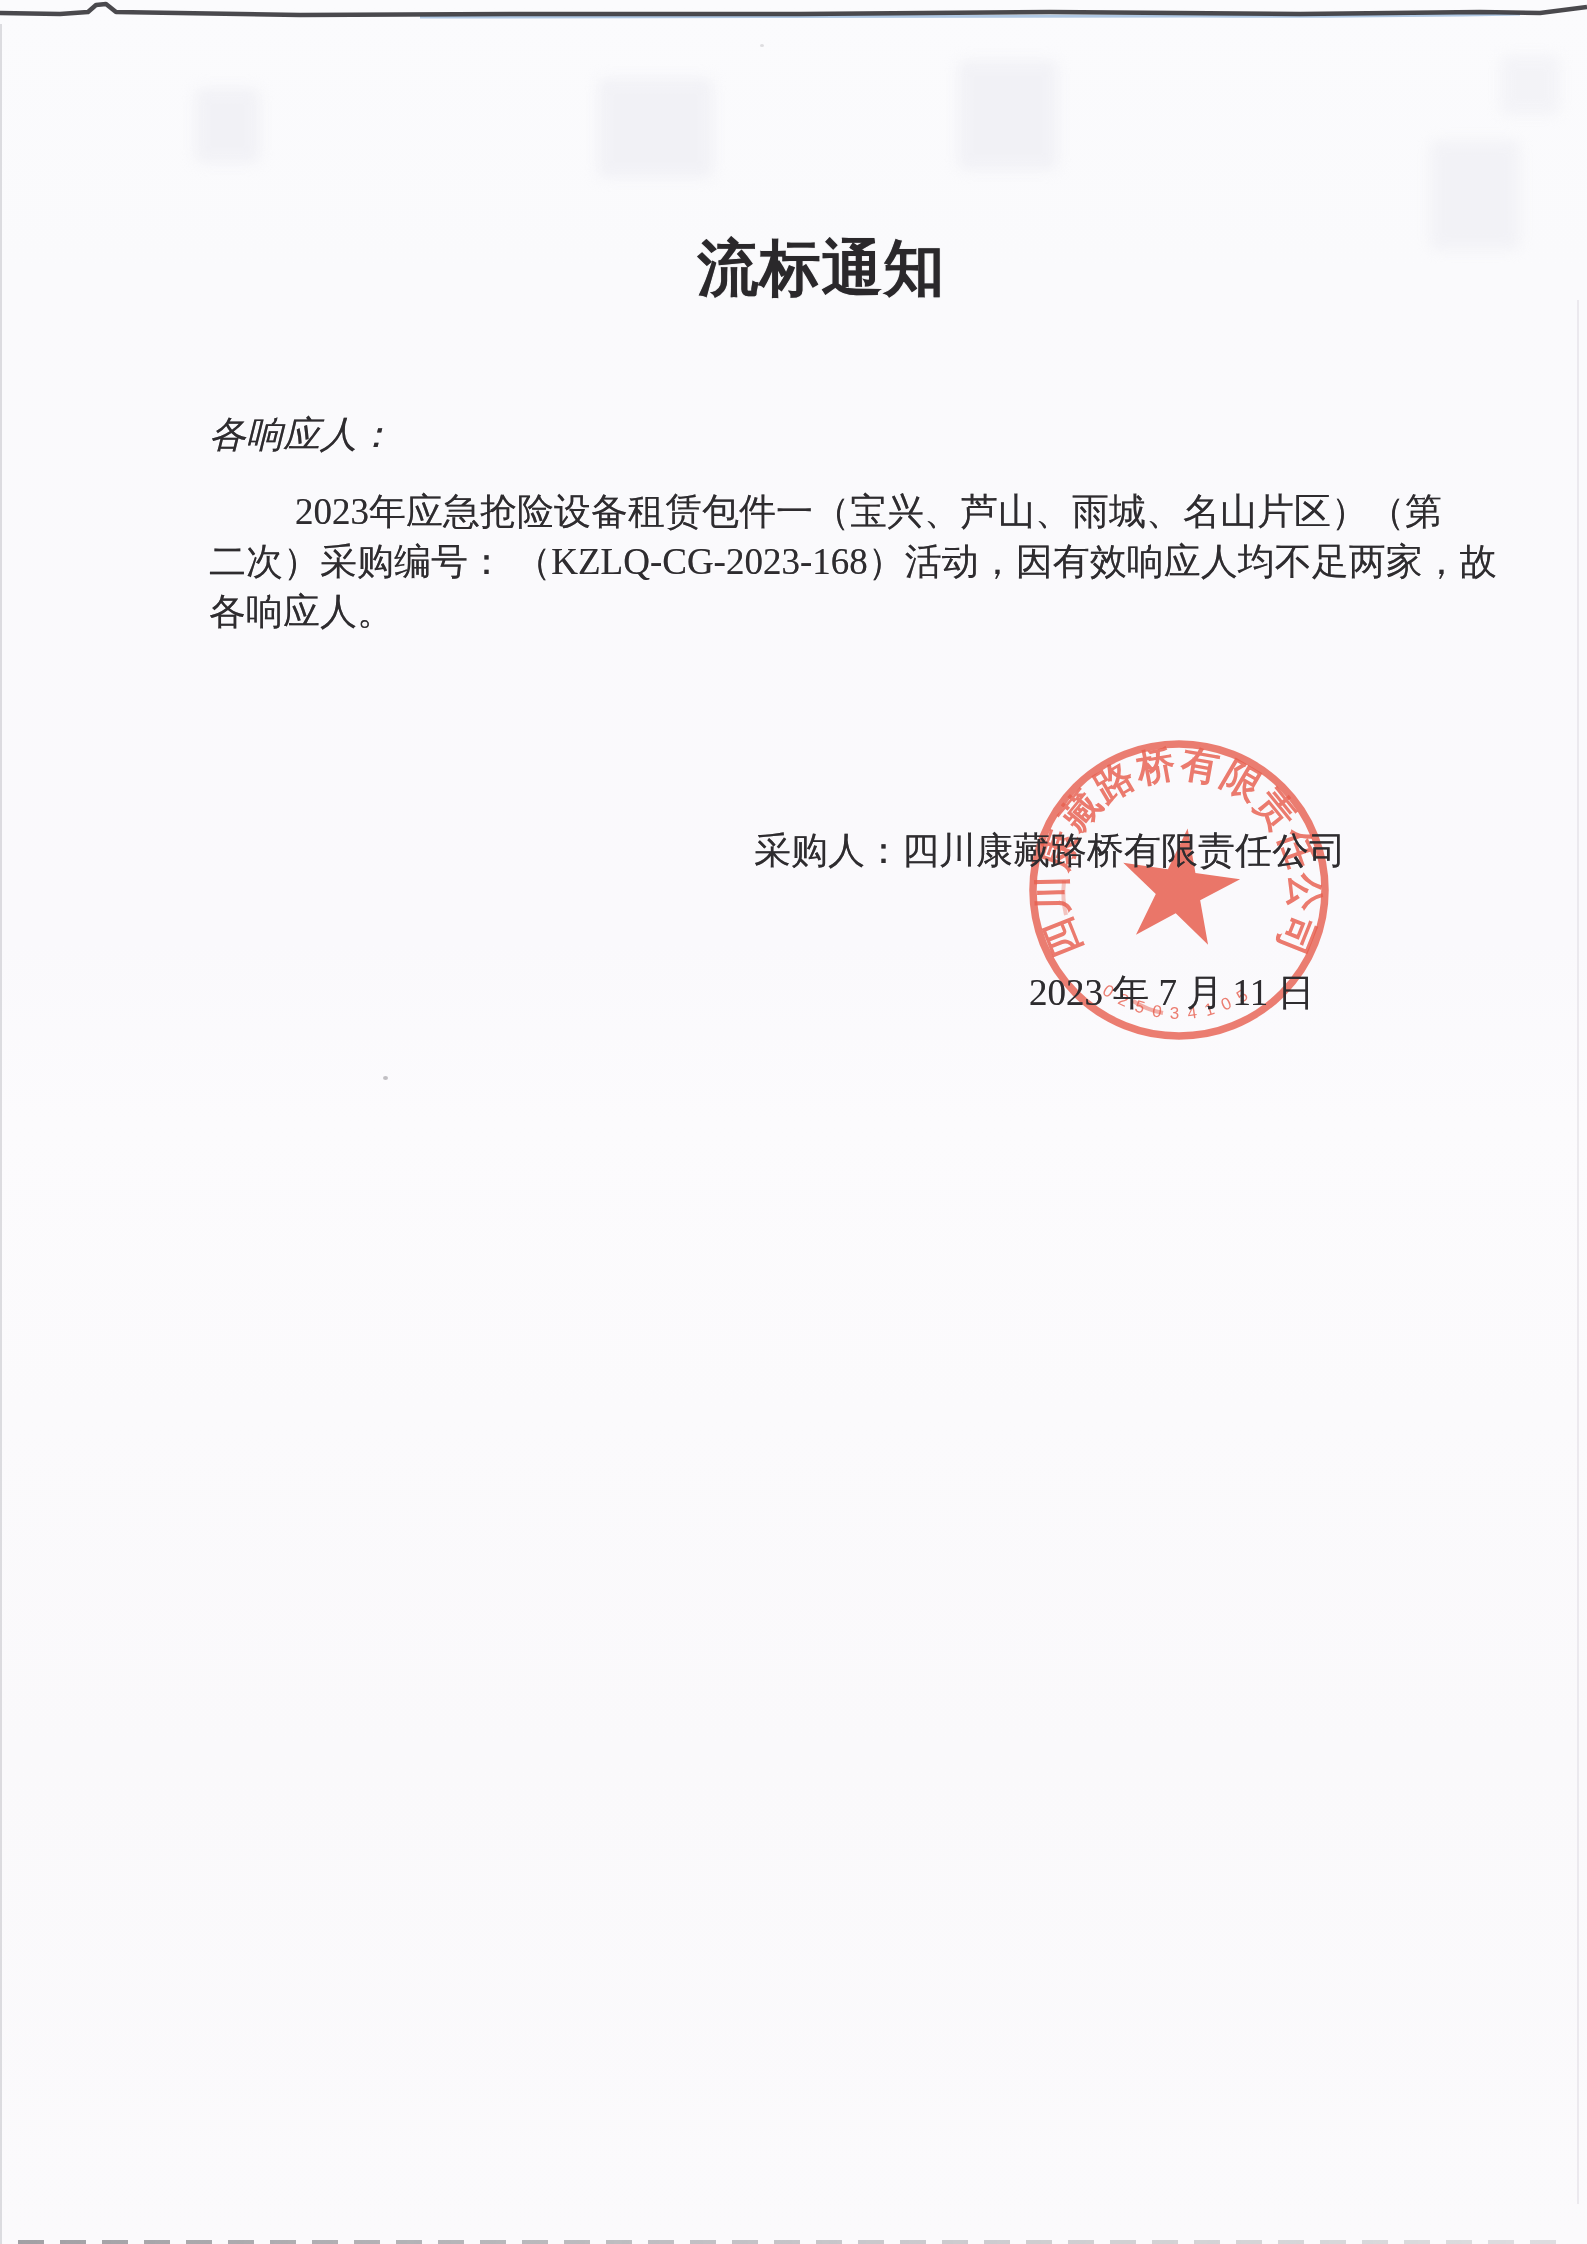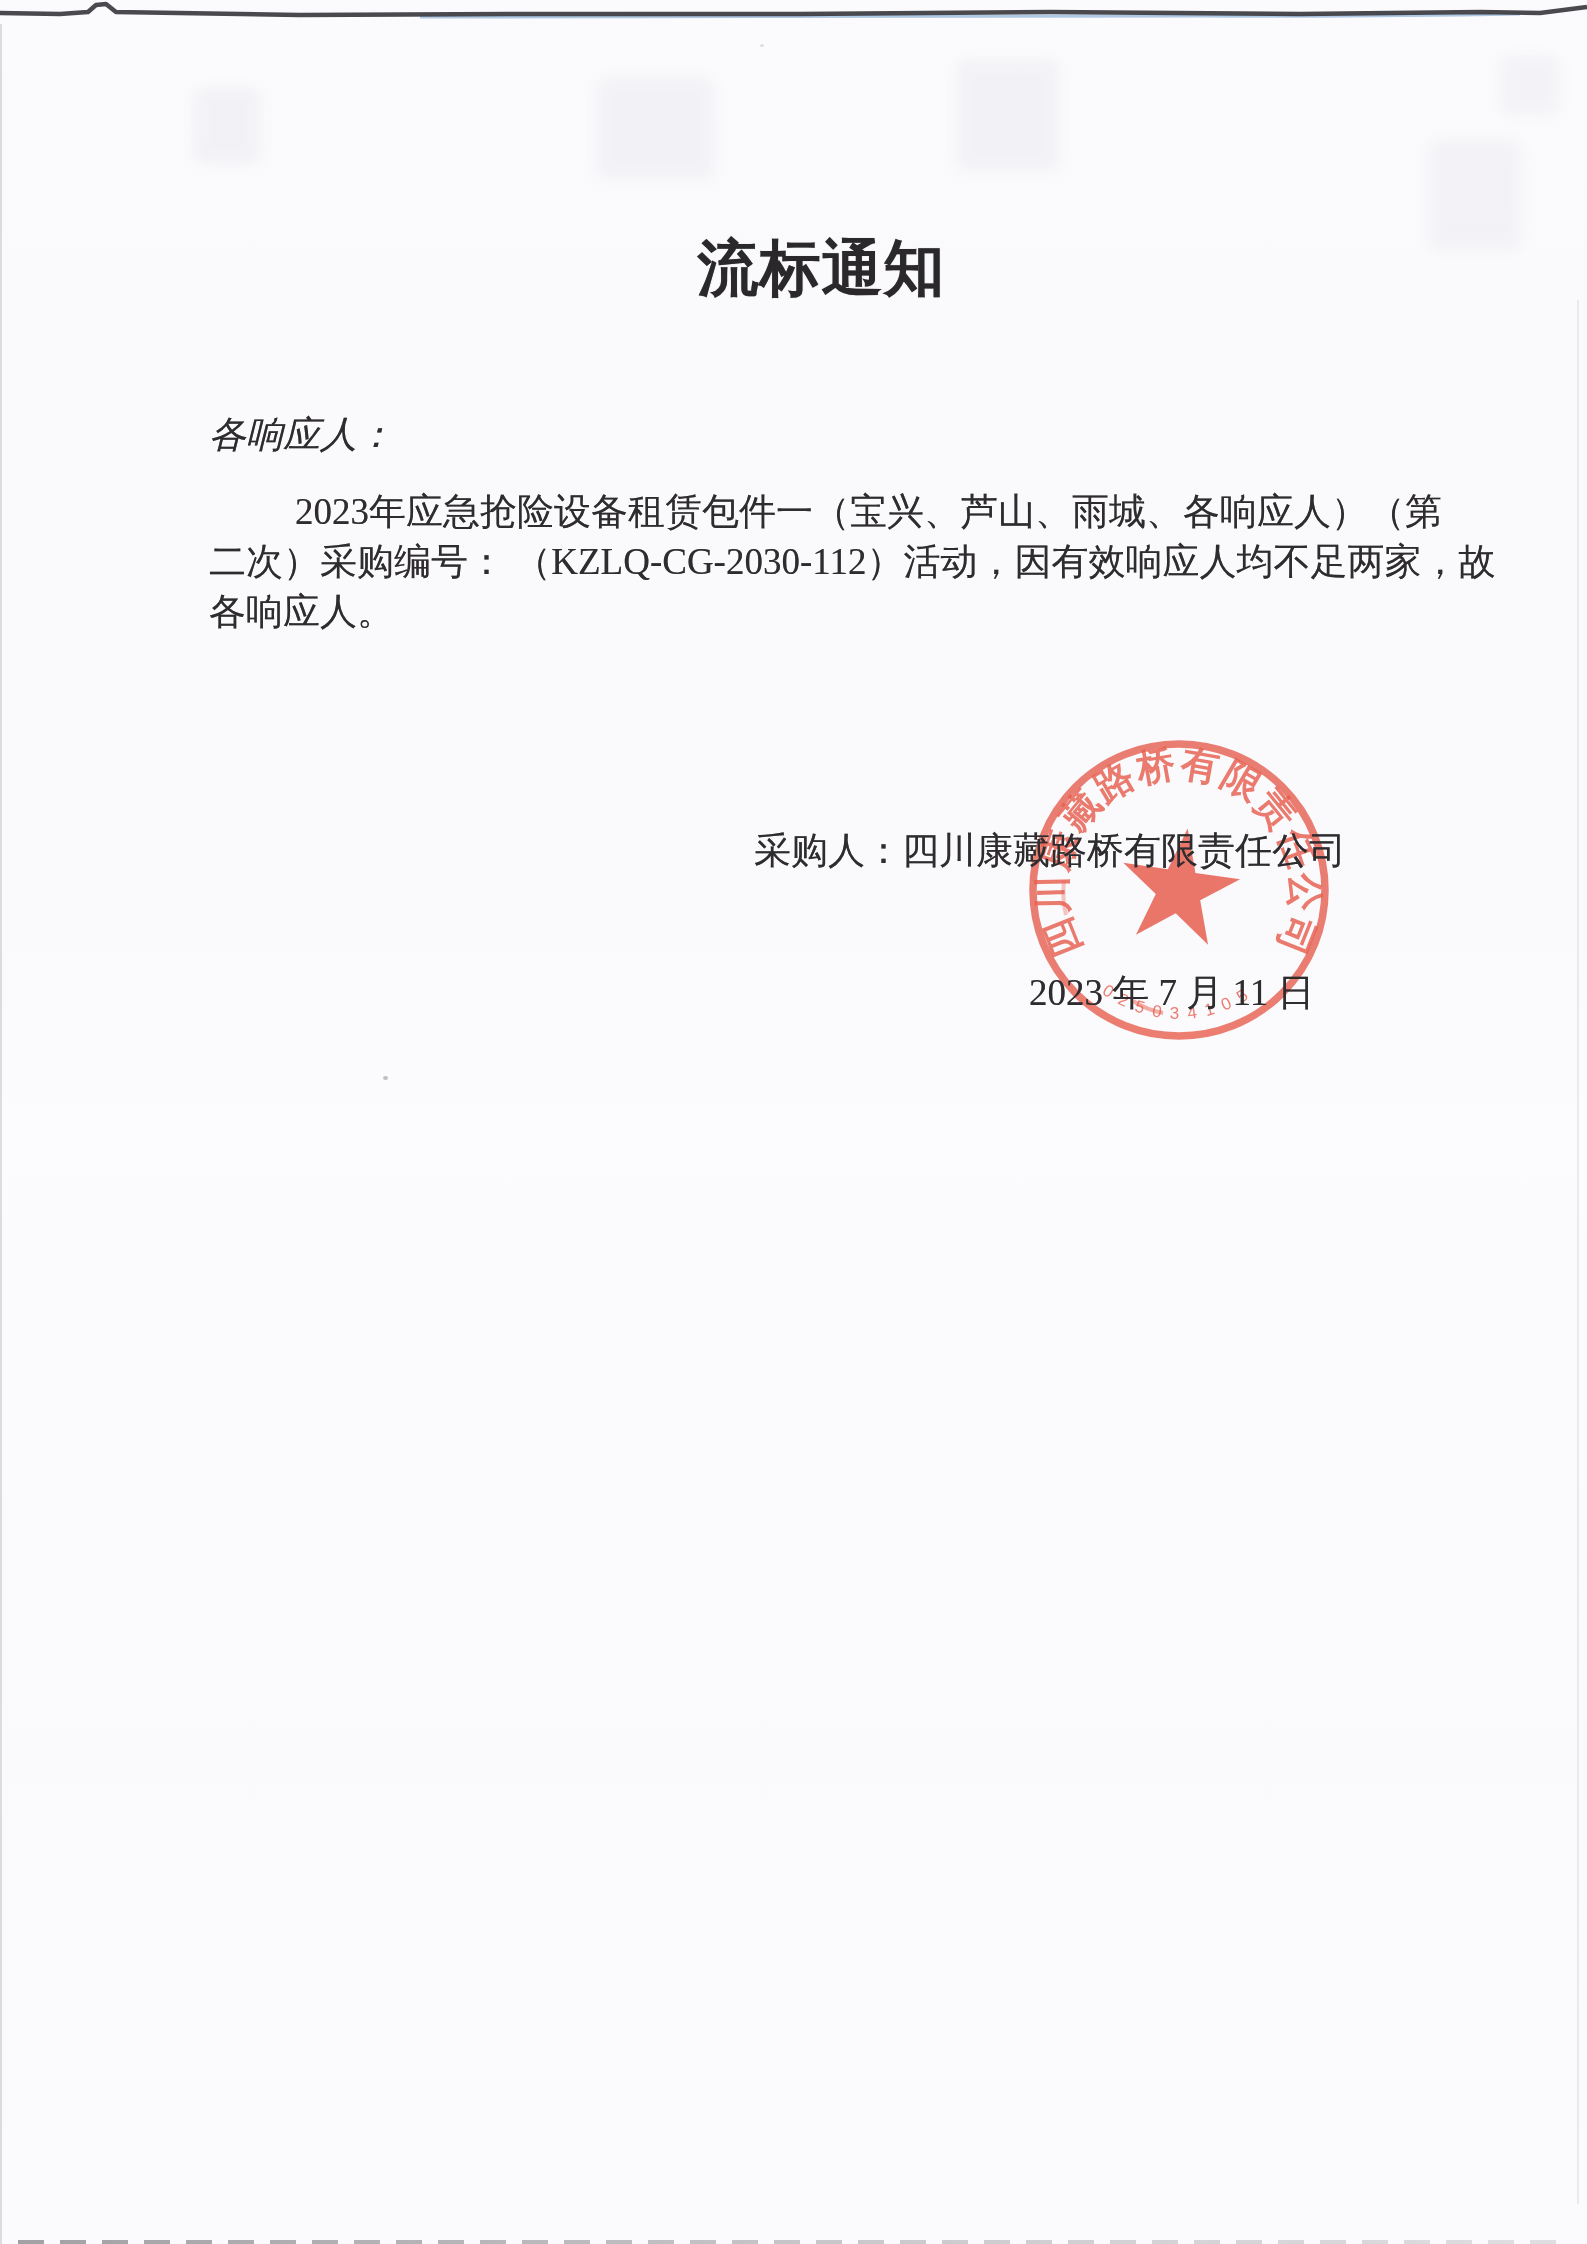--- a/index.html
+++ b/index.html
@@ -113,22 +113,22 @@
       <path d="M113,270 q14,9 30,12" fill="none" stroke="#e94a36" stroke-width="4" opacity=".5"></path>
       <path d="M44,150 q-2,18 2,34" fill="none" stroke="#e94a36" stroke-width="4" opacity=".35"></path>
     </svg>
   </div>
 
   <div class="doc-title">流标通知</div>
 
   <div class="body-text salutation">各响应人：</div>
 
   <div class="body-text paragraph">
-    <div class="para-line indent">2023年应急抢险设备租赁包件一（宝兴、芦山、雨城、各响应人）（第</div>
-    <div class="para-line">二次）采购编号： （KZLQ-CG-2030-112）活动，因有效响应人均不足两家，故</div>
+    <div class="para-line indent">2023年应急抢险设备租赁包件一（宝兴、芦山、雨城、名山片区）（第</div>
+    <div class="para-line">二次）采购编号： （KZLQ-CG-2023-168）活动，因有效响应人均不足两家，故</div>
     <div class="para-line">各响应人。</div>
   </div>
 
   <div class="body-text purchaser">
     <span>采购人：</span><span>四川康藏路桥有限责任公司</span>
   </div>
 
   <div class="body-text date-line">2023 年 7 月 11 日</div>
 
 </div>

